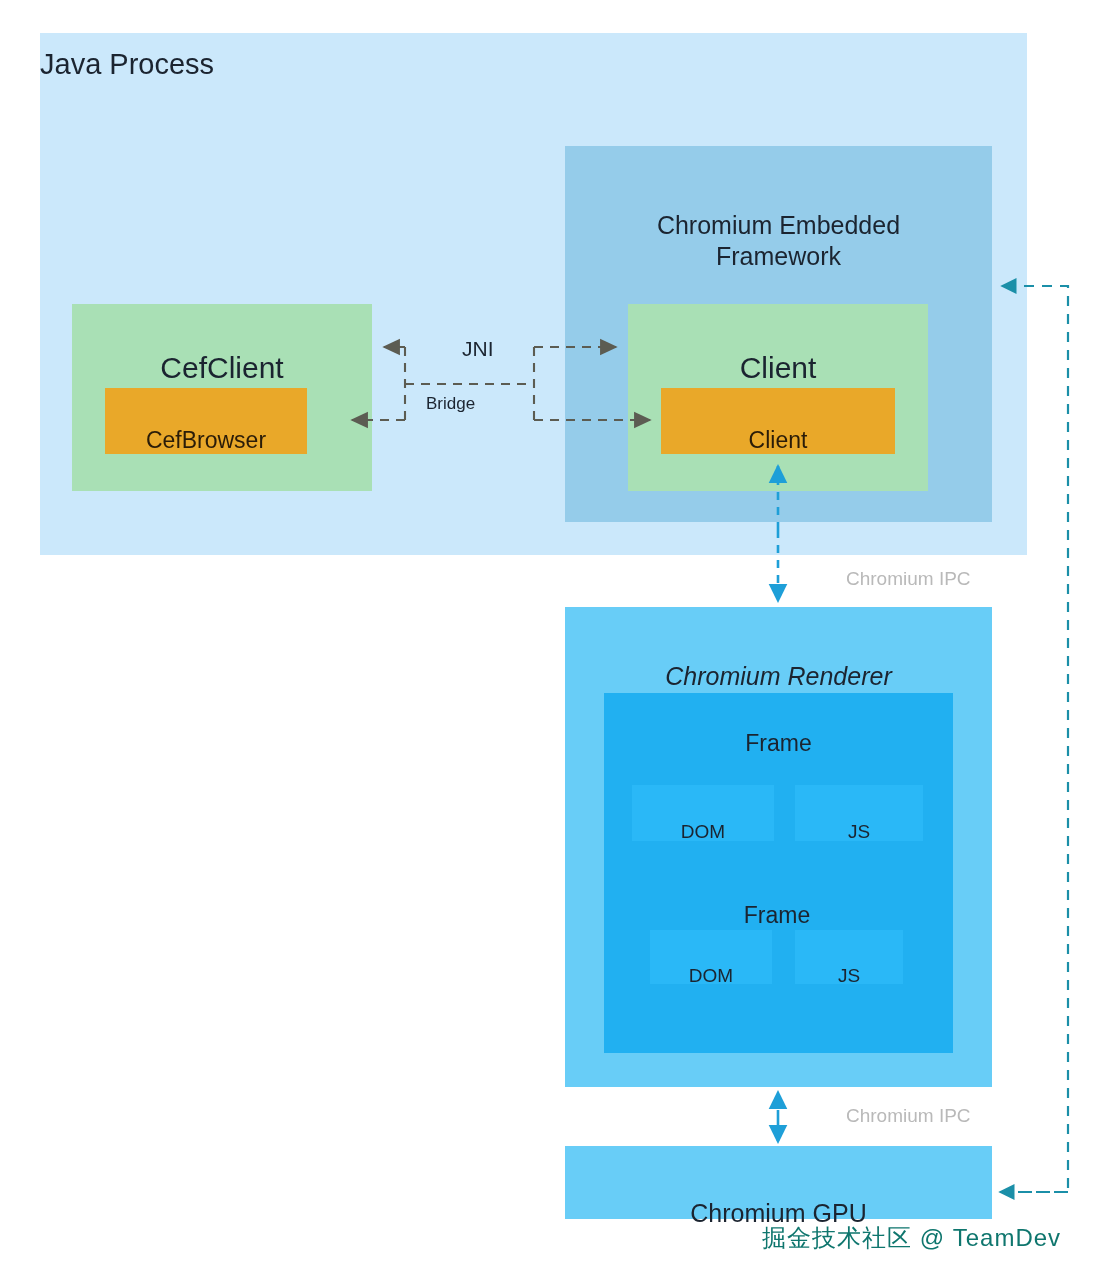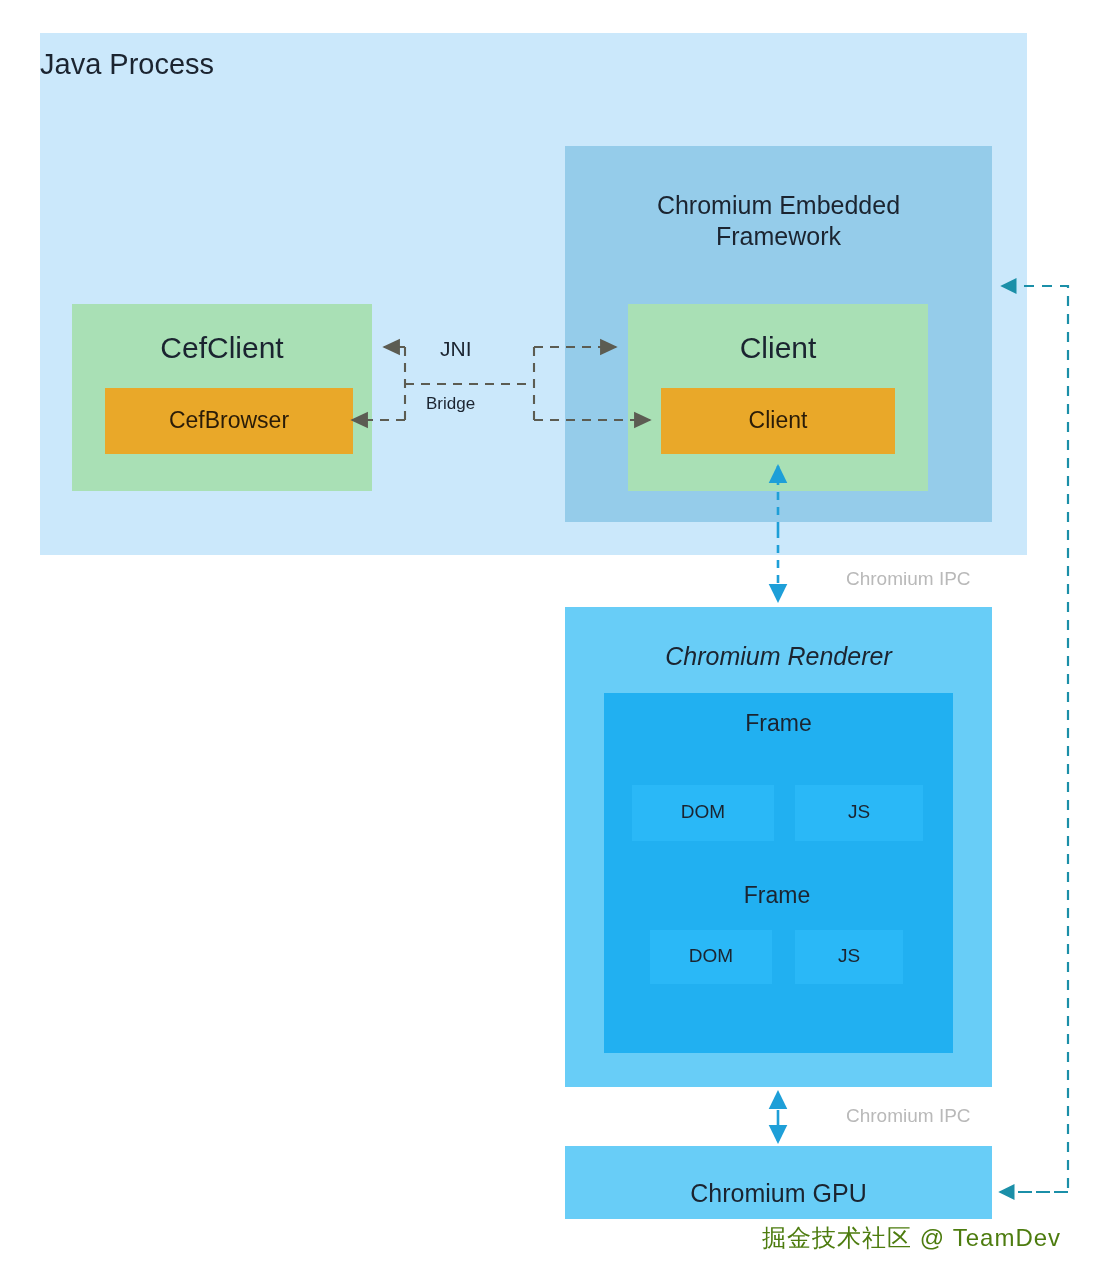--- a/index.html
+++ b/index.html
@@ -25,20 +25,21 @@
     box-sizing: border-box;
   }
   .box-label {
     position: absolute;
     left: 0;
     right: 0;
     text-align: center;
     color: #1b2430;
     white-space: pre-line;
     line-height: 1.22;
+    margin-top: 20px;
   }
 
   
   #java-process {
     left: 40px;
     top: 33px;
     width: 987px;
     height: 522px;
     background: #cbe8fb;
   }
@@ -80,21 +81,21 @@
   .green-title {
     top: 26px;
     font-size: 30px;
   }
 
   
   .orange-box { background: #e9a829; }
   #cefbrowser {
     left: 105px;
     top: 388px;
-    width: 248px;
+    width: 202px;
     height: 66px;
   }
   #browser {
     left: 661px;
     top: 388px;
     width: 234px;
     height: 66px;
   }
   .orange-title {
     top: 18px;
@@ -171,21 +172,21 @@
     pointer-events: none;
   }
 
   
   .conn-label {
     position: absolute;
     color: #1b2430;
     white-space: nowrap;
   }
   #jni-label {
-    left: 440px;
+    left: 462px;
     top: 337px;
     font-size: 21px;
   }
   #bridge-label {
     left: 426px;
     top: 394px;
     font-size: 17px;
   }
   .ipc-label {
     position: absolute;
@@ -196,21 +197,21 @@
   }
   #ipc-label-1 { left: 800px; top: 568px; }
   #ipc-label-2 { left: 800px; top: 1105px; }
 
   
   #watermark {
     position: absolute;
     left: 762px;
     top: 1222px;
     font-size: 24px;
-    color: #4d7c0f;
+    color: #0f766e;
     white-space: nowrap;
     letter-spacing: 1px;
   }
 </style>
 </head>
 <body>
 
 <div id="canvas">
 
   <div class="box" id="java-process"></div>

